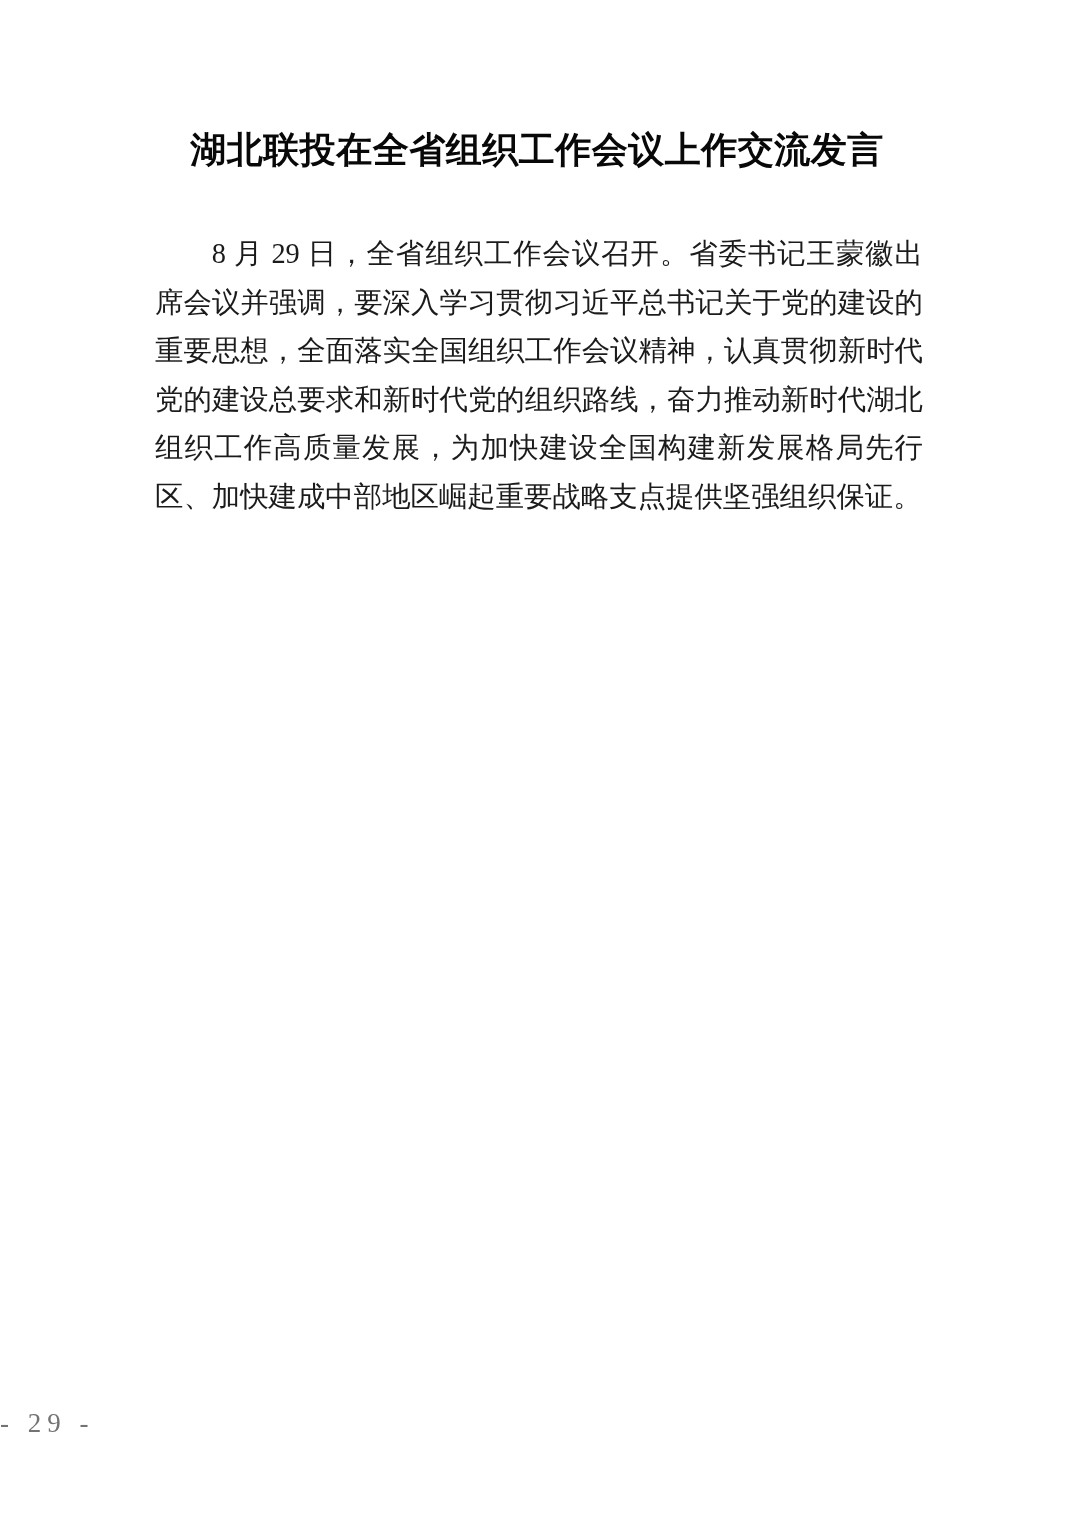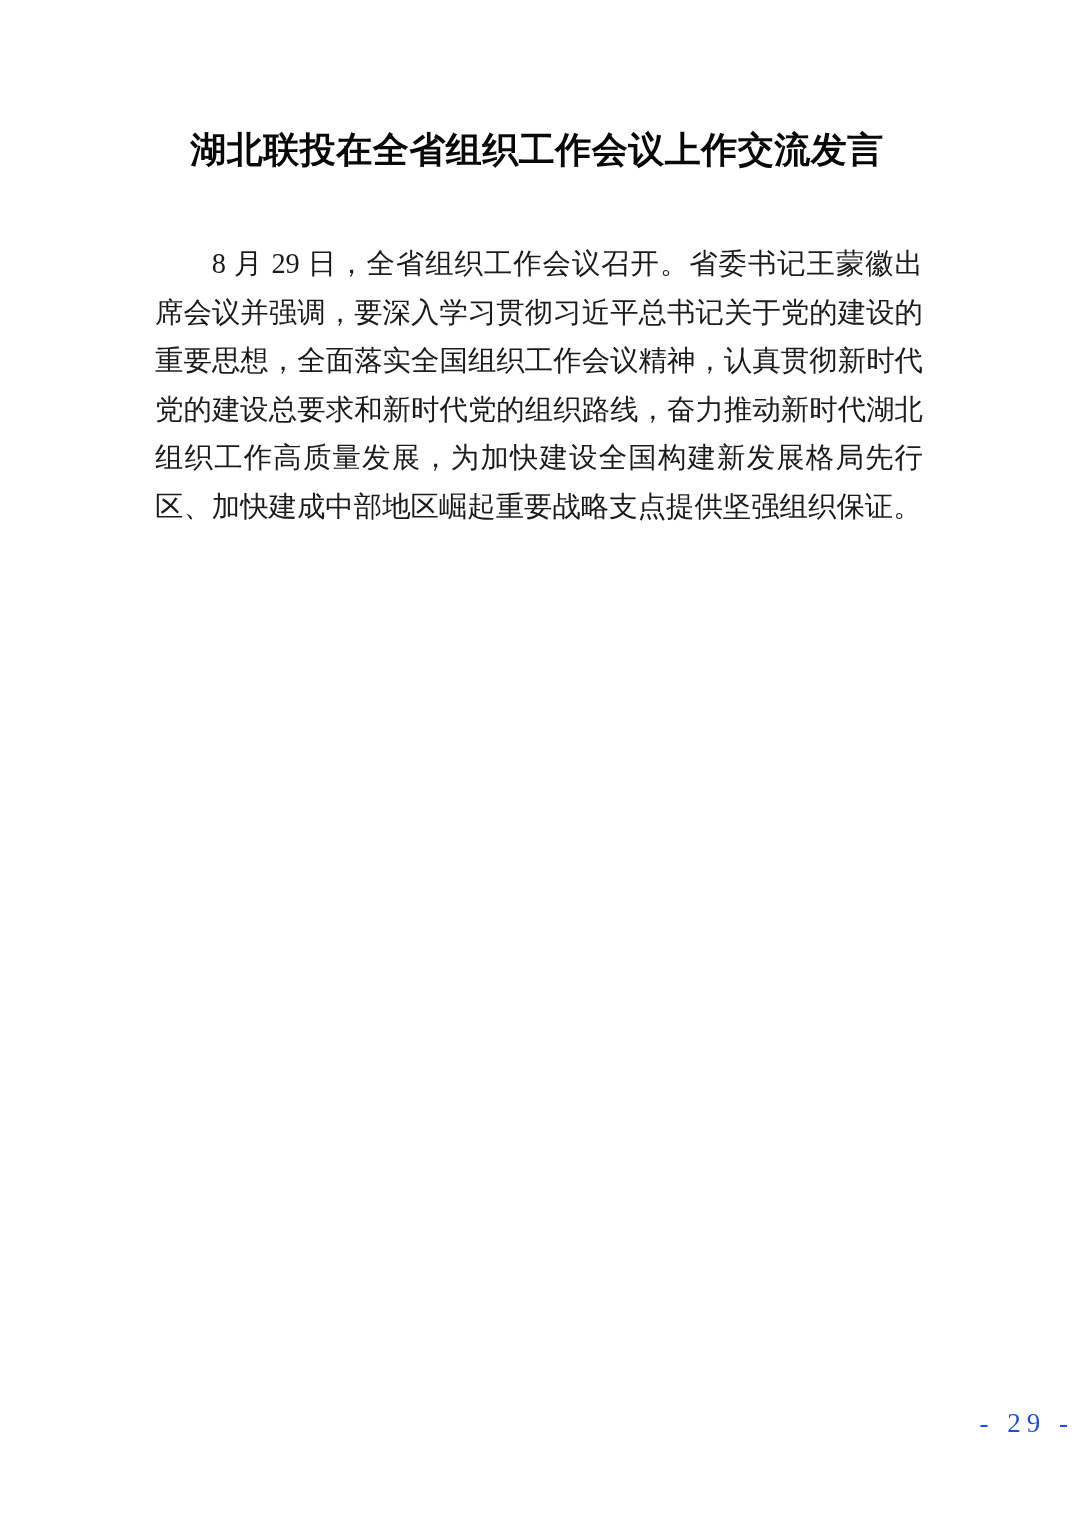--- a/index.html
+++ b/index.html
@@ -24,44 +24,44 @@
     text-align: center;
     font-size: 36px;
     font-weight: bold;
     line-height: 52px;
     letter-spacing: 0.5px;
     color: #080808;
     font-family: "Liberation Serif", "DejaVu Serif", serif;
   }
   .doc-body {
     position: absolute;
-    top: 240px;
+    top: 230px;
     left: 155px;
     width: 768px;
     font-size: 28.4px;
     line-height: 48.6px;
     color: #1b1b1b;
     text-align: justify;
     text-justify: inter-ideograph;
   }
   .doc-body p {
     text-indent: 2em;
     text-align: justify;
     text-justify: inter-ideograph;
     word-break: break-all;
   }
   .page-footer {
     position: absolute;
     top: 1408px;
     left: 0;
     width: 100%;
-    text-align: right;
+    text-align: left;
     font-size: 27px;
     letter-spacing: 6px;
-    color: #1d4ed8;
+    color: #737373;
     font-family: "Liberation Serif", "DejaVu Serif", serif;
   }
 </style>
 </head>
 <body>
 
 <div class="page">
 
   <h1 class="doc-title">湖北联投在全省组织工作会议上作交流发言</h1>
 

